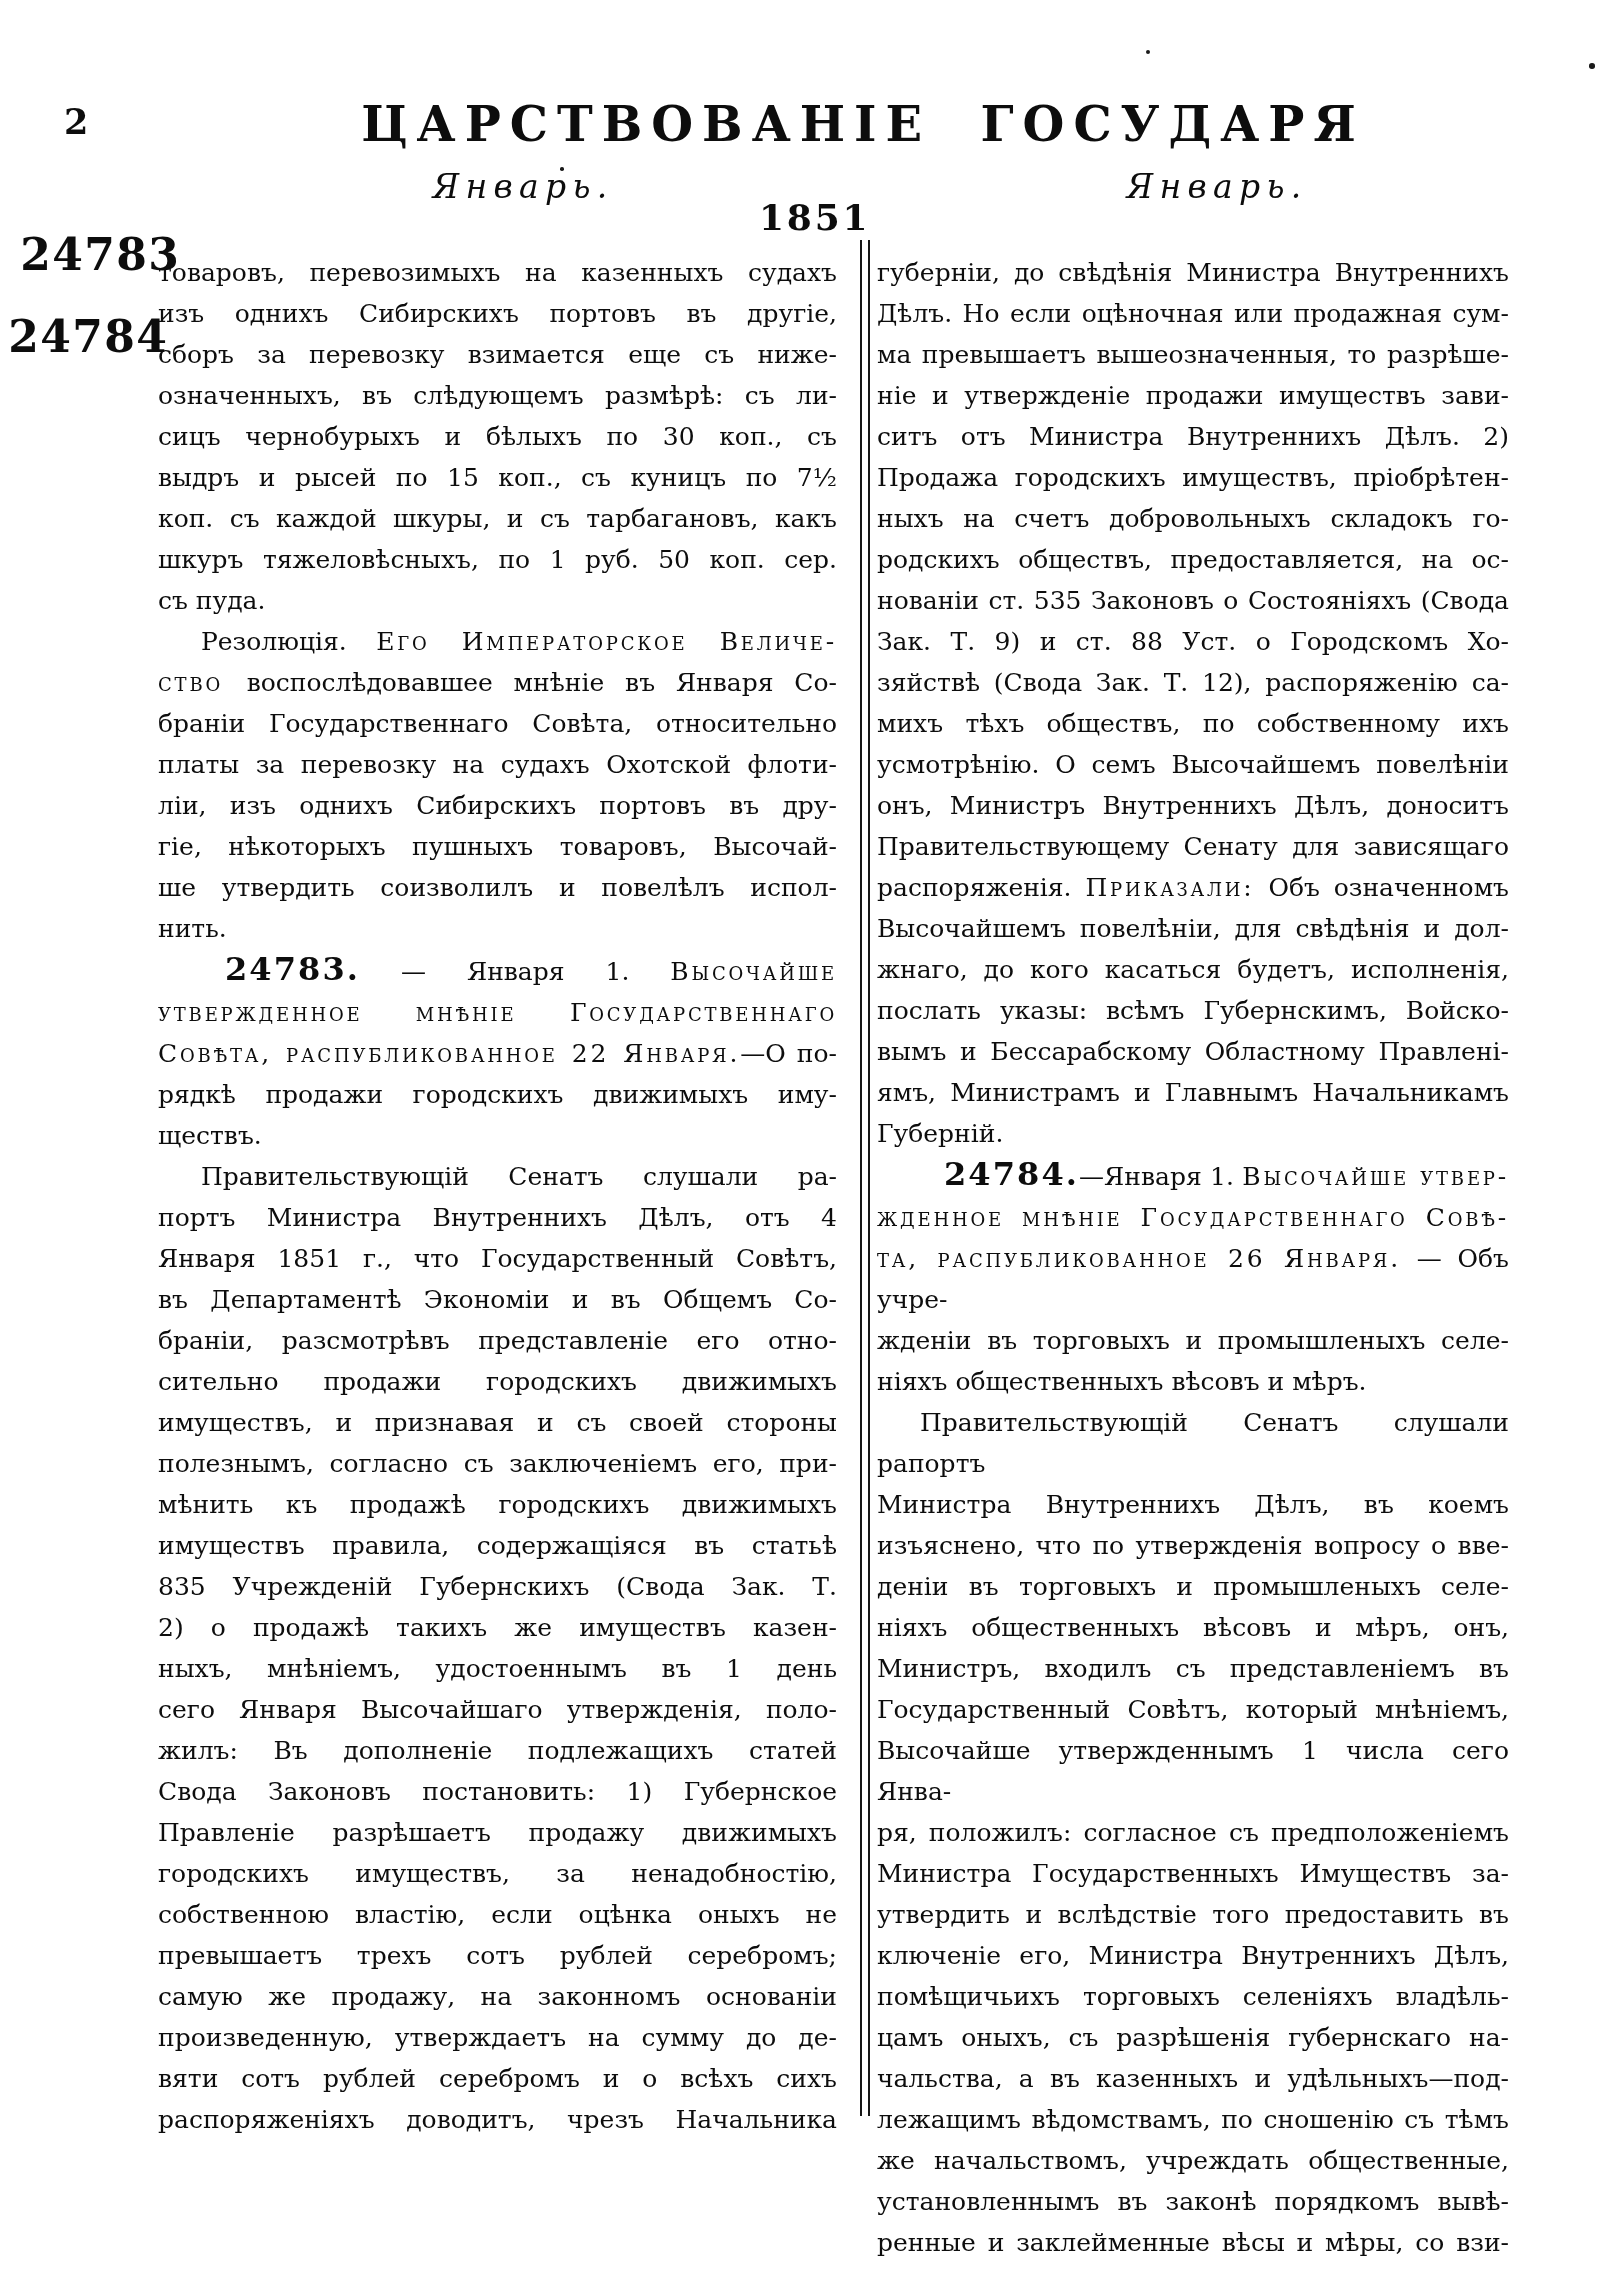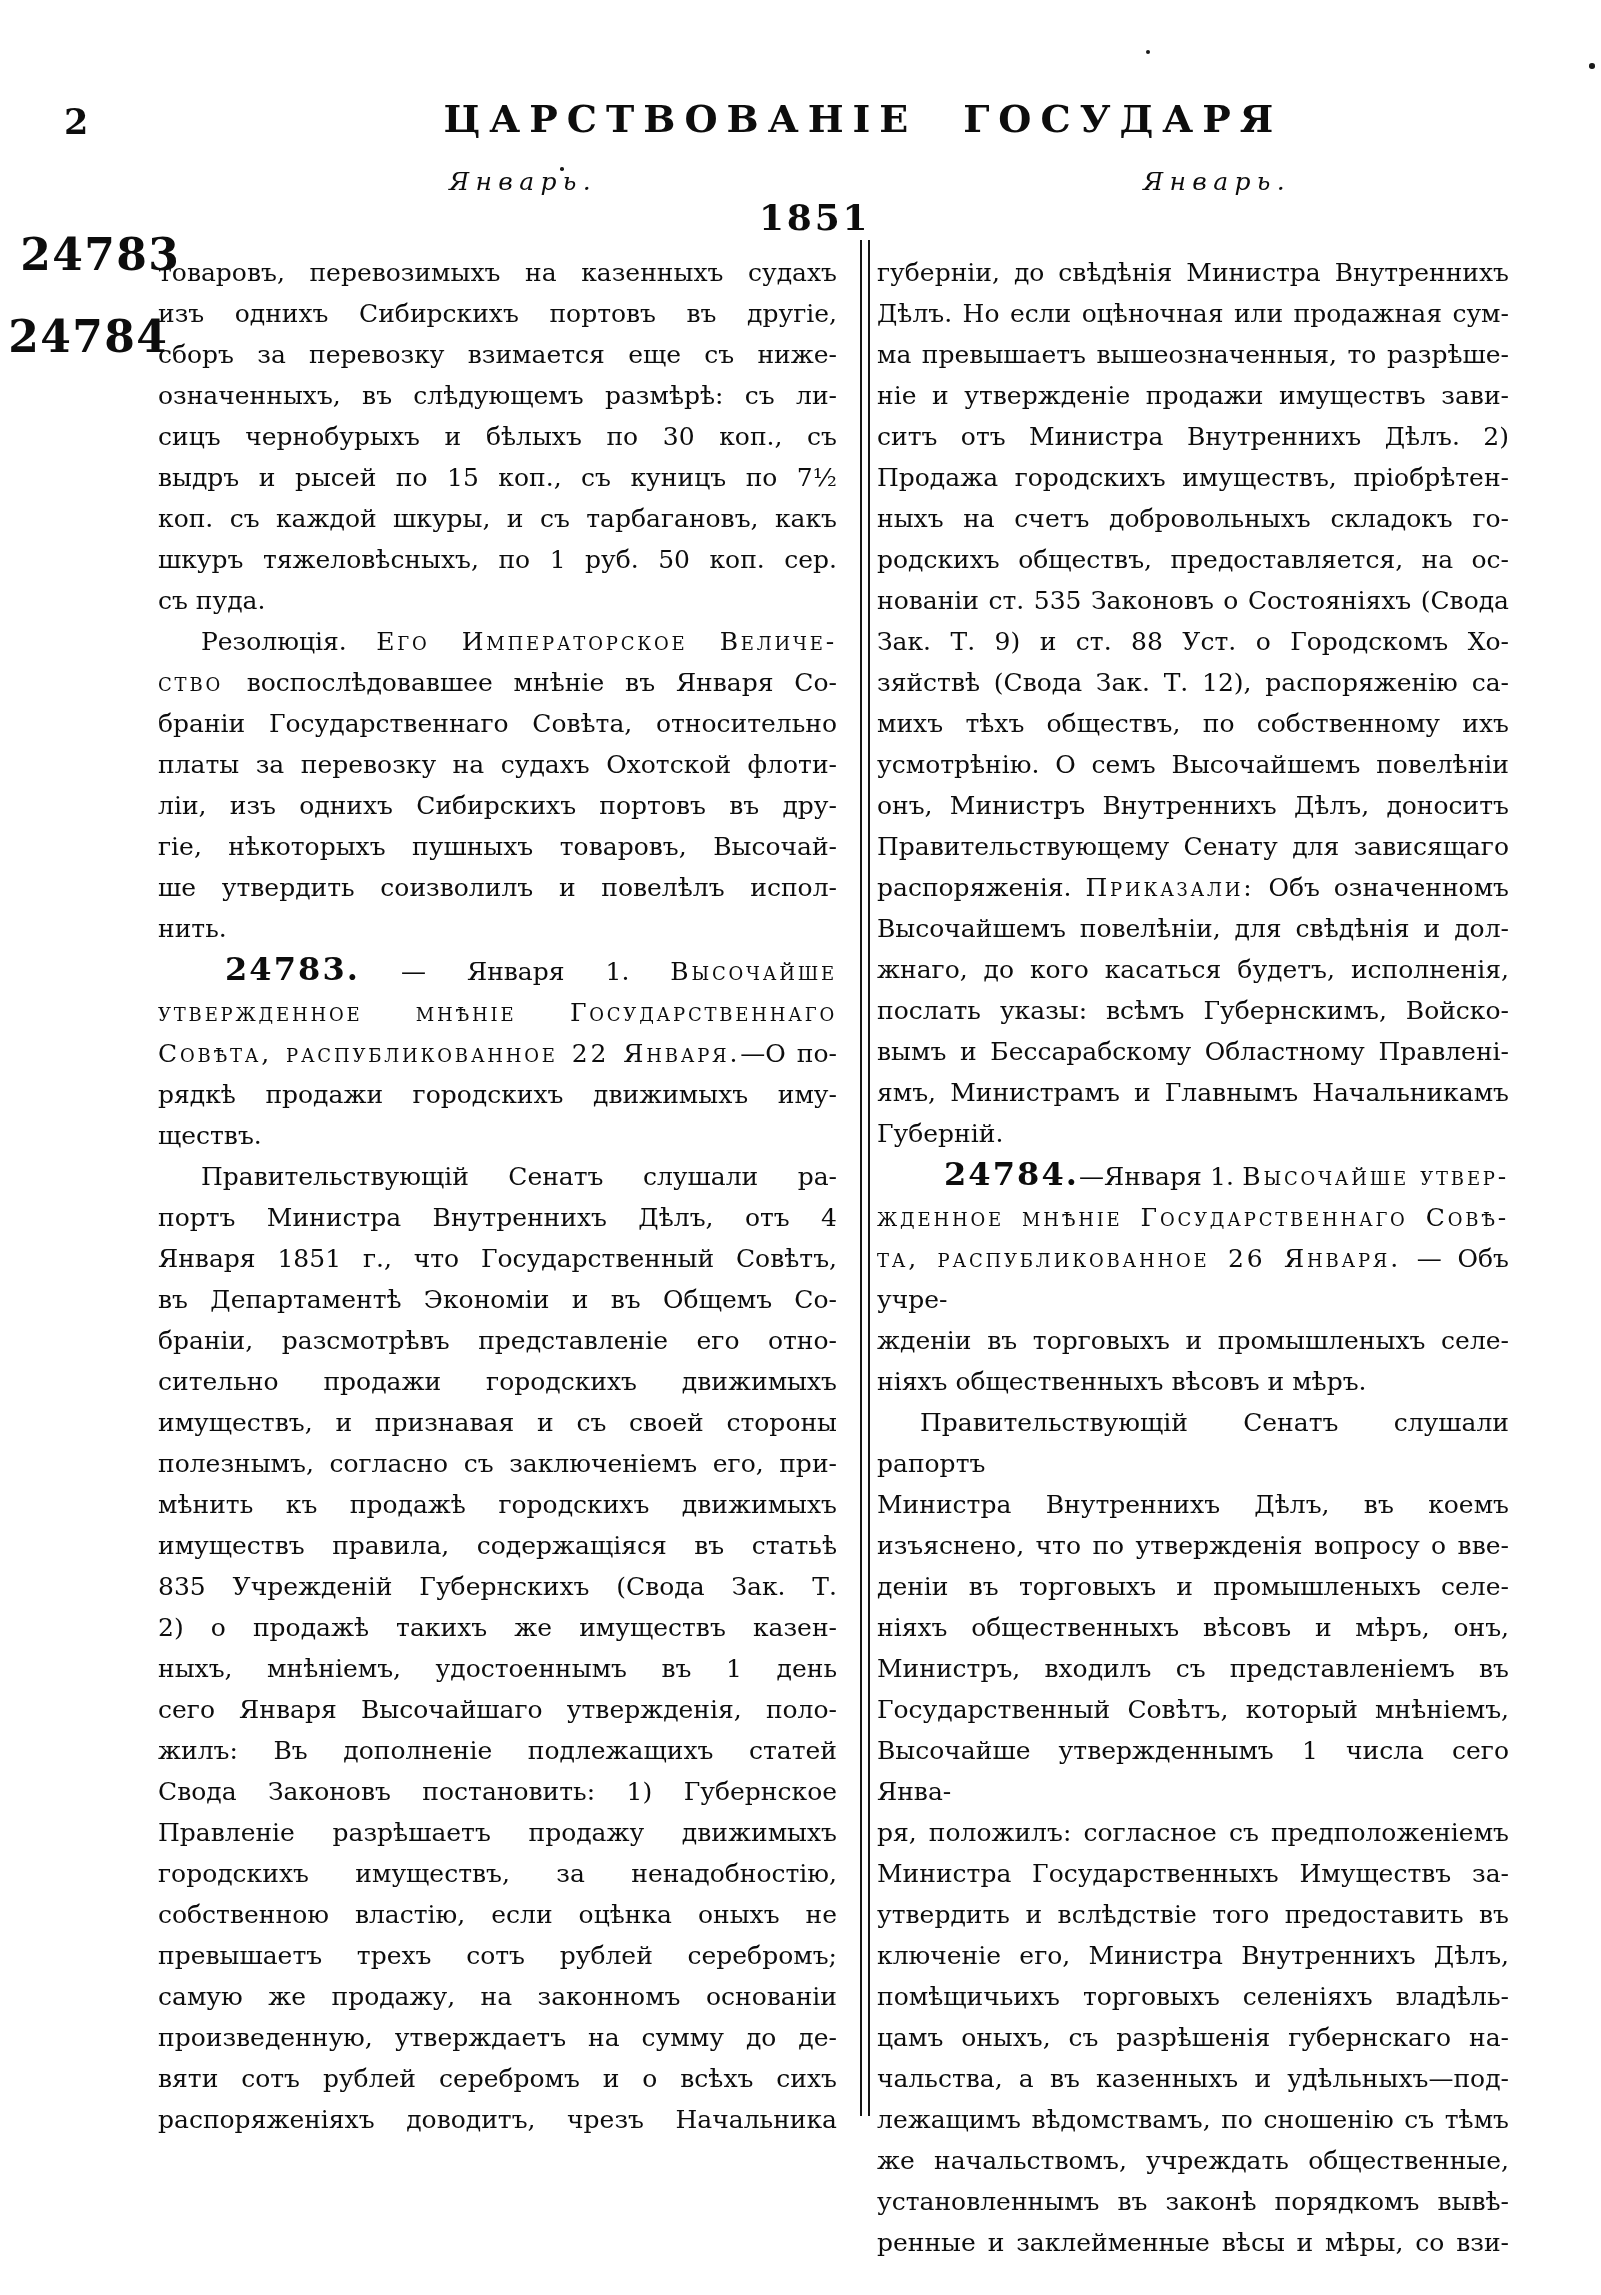--- a/index.html
+++ b/index.html
@@ -13,29 +13,29 @@
     overflow:hidden;
   }
   
   .pagenum{
     position:absolute;left:64px;top:101px;
     font-size:35px;font-weight:bold;
   }
   .title{
     position:absolute;left:168px;top:96px;width:1390px;
     text-align:center;
-    font-size:38px;font-weight:bold;
+    font-size:48px;font-weight:bold;
     letter-spacing:9px;word-spacing:23.6px;
     white-space:nowrap;
   }
   .month{
     position:absolute;top:167px;
     text-align:center;
     font-style:italic;
-    font-size:25px;letter-spacing:6.3px;
+    font-size:33px;letter-spacing:6.3px;
   }
   .month-left{left:384px;width:278px;}
   .month-right{left:1078px;width:278px;}
   .year{
     position:absolute;top:164px;left:759px;width:208px;
     text-align:left;
     font-size:36px;font-weight:bold;letter-spacing:2.8px;margin-top:32px;
   }
   
   .margin-num{

